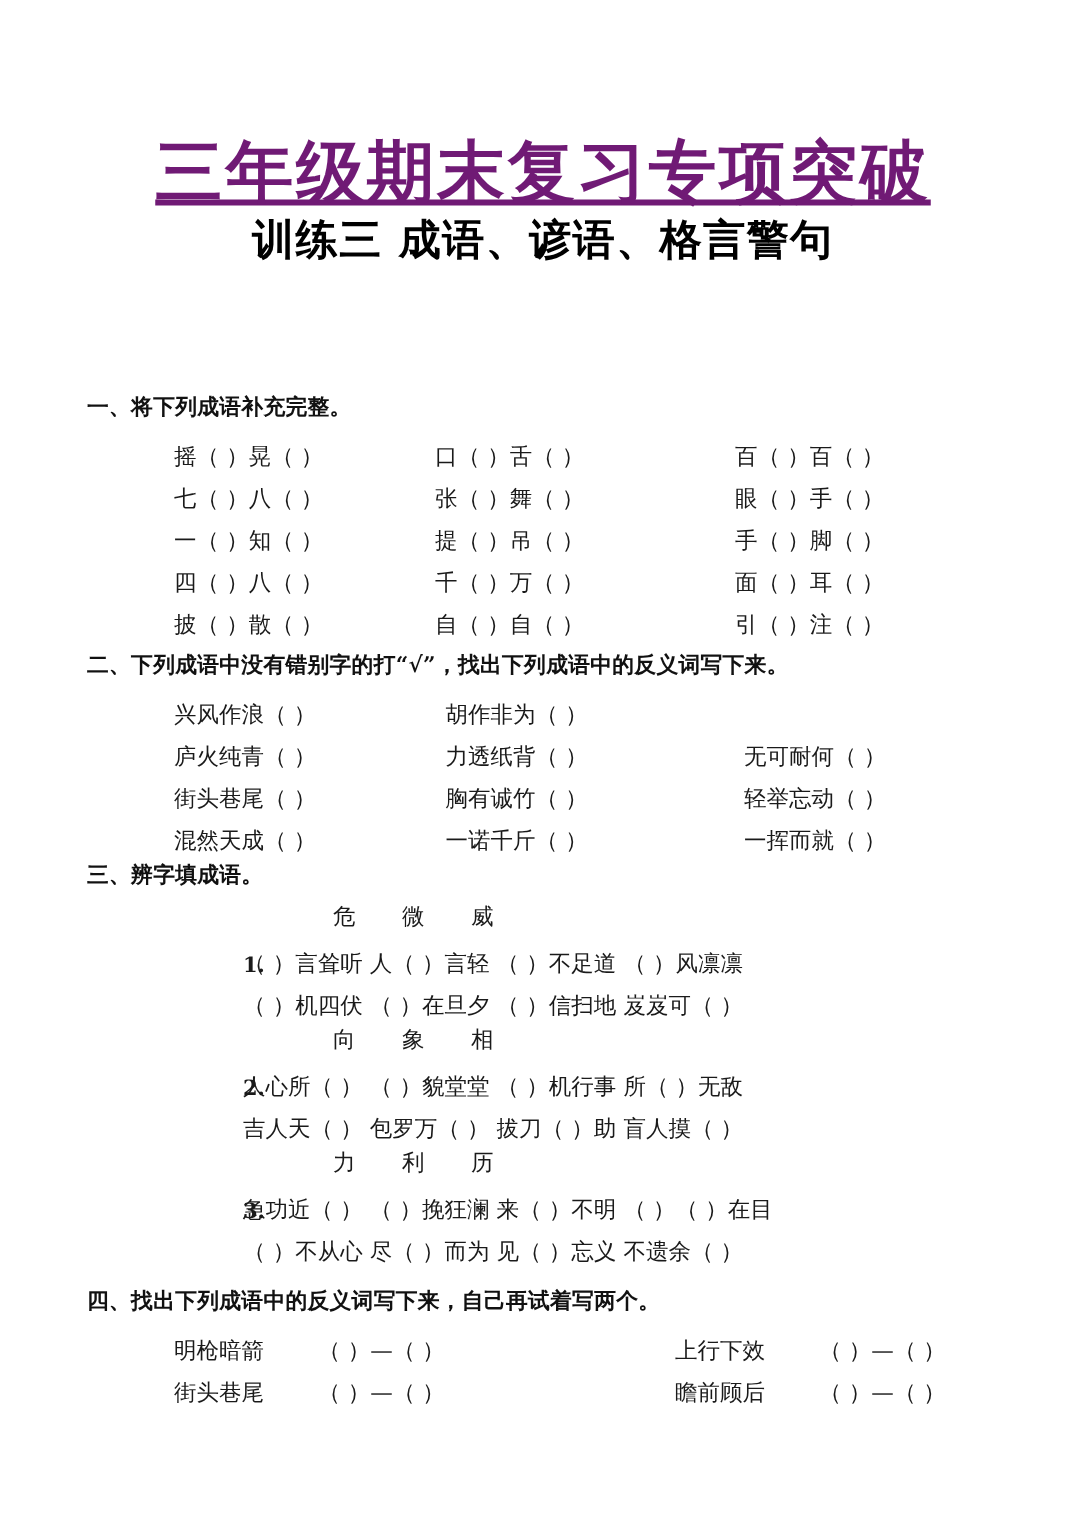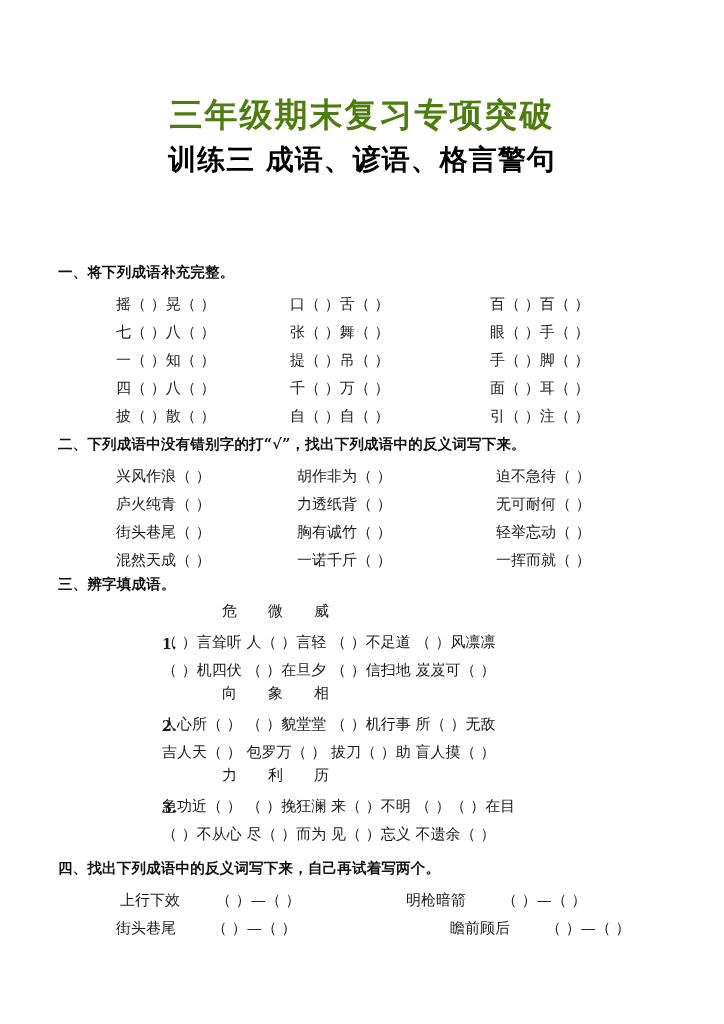--- a/index.html
+++ b/index.html
@@ -24,25 +24,26 @@
 
   
   .title-block {
     position: absolute;
     top: 92px;
     left: 0;
     width: 724px;
     text-align: center;
   }
   .title-main {
-    font-size: 33px;
+    font-size: 45px;
     font-weight: bold;
     letter-spacing: 2px;
     line-height: 46px;
-    color: #4d7c0f;
+    color: #701a75;
+    text-decoration: underline;
   }
   .title-sub {
     font-size: 28px;
     font-weight: bold;
     letter-spacing: 1px;
     line-height: 44px;
     color: #000;
   }
 
   
@@ -148,21 +149,20 @@
       </div>
     </div>
   </div>
 
   <div class="section" style="top:434px;">
     <div class="sec-heading">二、下列成语中没有错别字的打“√”，找出下列成语中的反义词写下来。</div>
     <div class="rows">
       <div class="row s2-row">
         <span class="cell c1">兴风作浪（    ）</span>
         <span class="cell c2">胡作非为（    ）</span>
-        <span class="cell c3">迫不急待（    ）</span>
       </div>
       <div class="row s2-row">
         <span class="cell c1">庐火纯青（    ）</span>
         <span class="cell c2">力透纸背（    ）</span>
         <span class="cell c3">无可耐何（    ）</span>
       </div>
       <div class="row s2-row">
         <span class="cell c1">街头巷尾（    ）</span>
         <span class="cell c2">胸有诚竹（    ）</span>
         <span class="cell c3">轻举忘动（    ）</span>
@@ -222,25 +222,25 @@
         <span class="s3-item">（    ）不从心    尽（    ）而为    见（    ）忘义    不遗余（    ）</span>
       </div>
 
     </div>
   </div>
 
   <div class="section" style="top:858px;">
     <div class="sec-heading">四、找出下列成语中的反义词写下来，自己再试着写两个。</div>
     <div class="rows">
       <div class="row s4-row">
+        <span class="cell c1">
+          <span class="s4-word">明枪暗箭</span><span class="s4-pair">（    ）—（    ）</span>
+        </span>
         <span class="cell c2">
           <span class="s4-word">上行下效</span><span class="s4-pair">（    ）—（    ）</span>
-        </span>
-        <span class="cell c1">
-          <span class="s4-word">明枪暗箭</span><span class="s4-pair">（    ）—（    ）</span>
         </span>
       </div>
       <div class="row s4-row">
         <span class="cell c1">
           <span class="s4-word">街头巷尾</span><span class="s4-pair">（    ）—（    ）</span>
         </span>
         <span class="cell c2">
           <span class="s4-word">瞻前顾后</span><span class="s4-pair">（    ）—（    ）</span>
         </span>
       </div>

